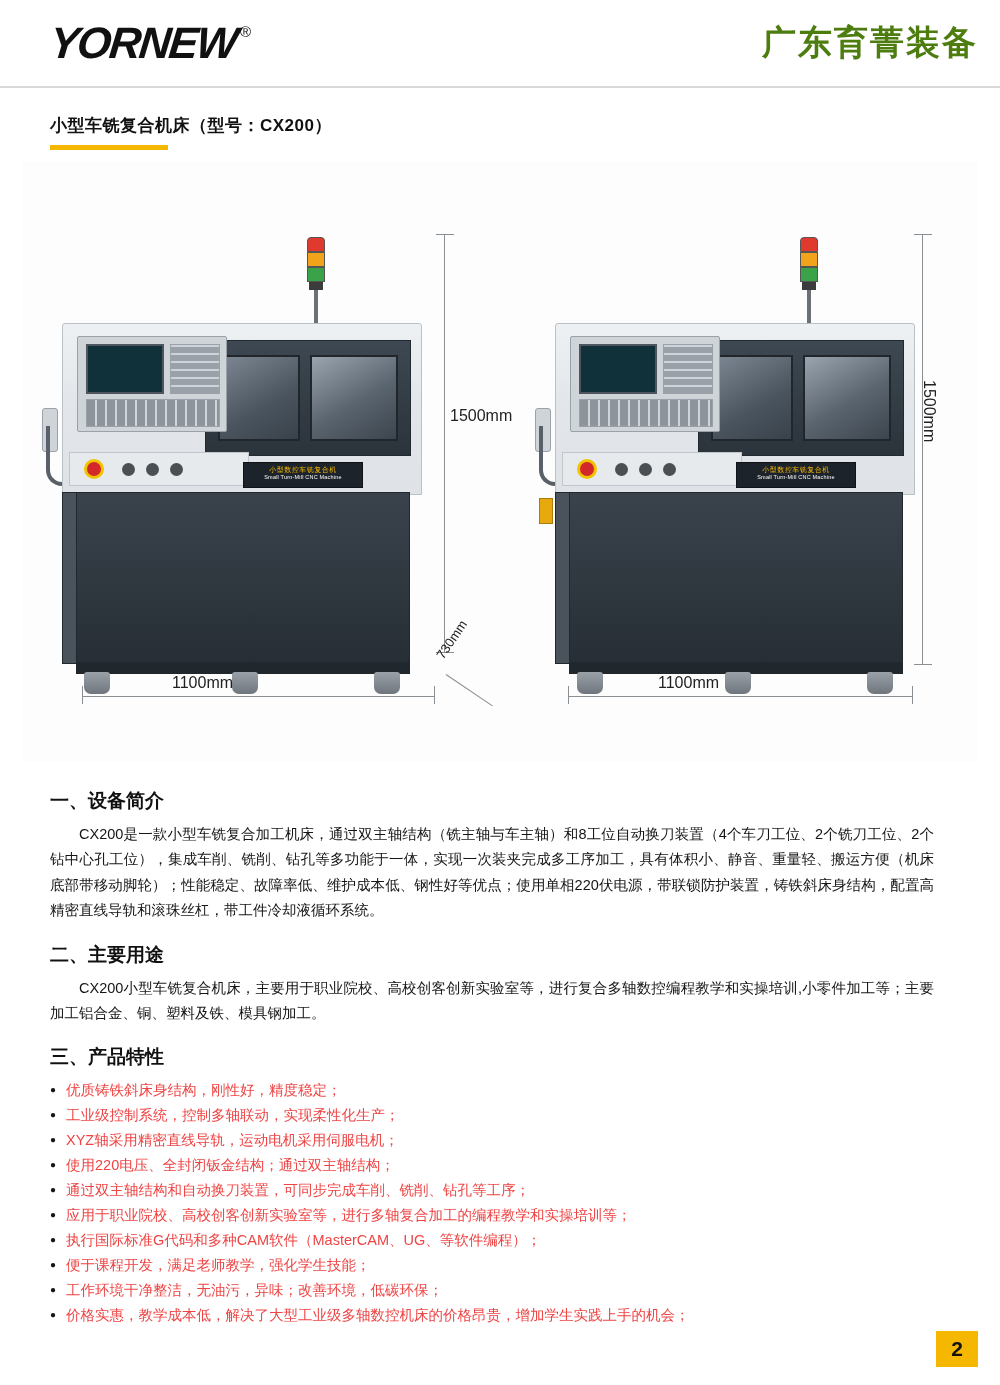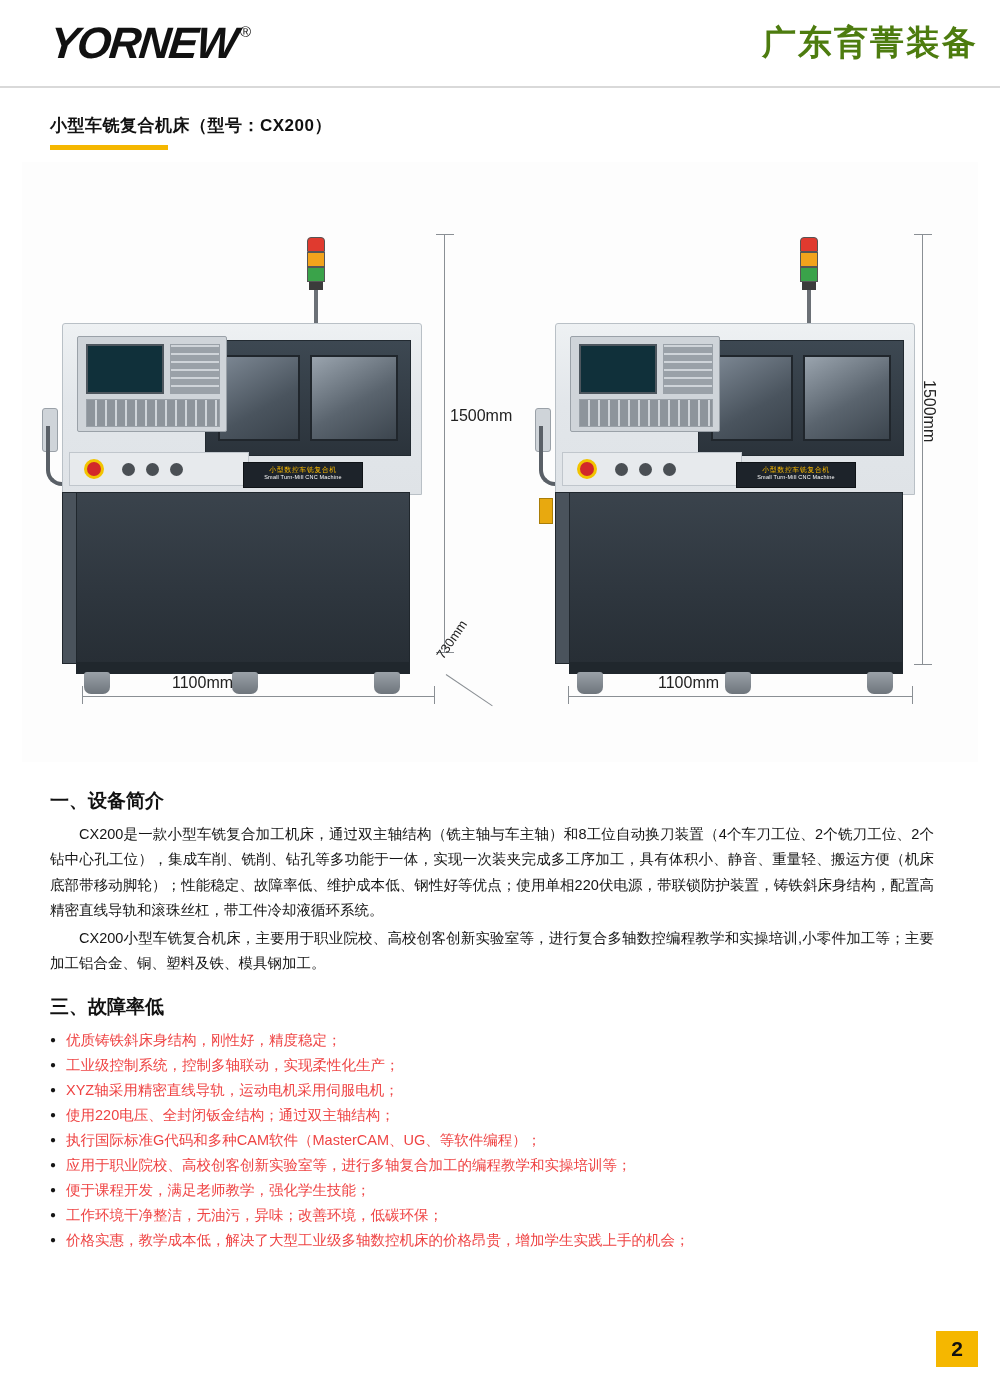--- a/index.html
+++ b/index.html
@@ -448,32 +448,34 @@
   </div>
 
   <div class="sections">
 
     <div>
       <div class="sec-h">一、设备简介</div>
       <p class="sec-p indent">CX200是一款小型车铣复合加工机床，通过双主轴结构（铣主轴与车主轴）和8工位自动换刀装置（4个车刀工位、2个铣刀工位、2个钻中心孔工位），集成车削、铣削、钻孔等多功能于一体，实现一次装夹完成多工序加工，具有体积小、静音、重量轻、搬运方便（机床底部带移动脚轮）；性能稳定、故障率低、维护成本低、钢性好等优点；使用单相220伏电源，带联锁防护装置，铸铁斜床身结构，配置高精密直线导轨和滚珠丝杠，带工件冷却液循环系统。</p>
     </div>
 
     <div>
+      <div class="sec-h">二、主要用途</div>
       <p class="sec-p indent">CX200小型车铣复合机床，主要用于职业院校、高校创客创新实验室等，进行复合多轴数控编程教学和实操培训,小零件加工等；主要加工铝合金、铜、塑料及铁、模具钢加工。</p>
     </div>
 
     <div>
-      <div class="sec-h">三、故障率低</div>
+      <div class="sec-h">三、产品特性</div>
       <ul class="bullets">
         <li>优质铸铁斜床身结构，刚性好，精度稳定；</li>
         <li>工业级控制系统，控制多轴联动，实现柔性化生产；</li>
         <li>XYZ轴采用精密直线导轨，运动电机采用伺服电机；</li>
         <li>使用220电压、全封闭钣金结构；通过双主轴结构；</li>
+        <li>通过双主轴结构和自动换刀装置，可同步完成车削、铣削、钻孔等工序；</li>
+        <li>应用于职业院校、高校创客创新实验室等，进行多轴复合加工的编程教学和实操培训等；</li>
         <li>执行国际标准G代码和多种CAM软件（MasterCAM、UG、等软件编程）；</li>
-        <li>应用于职业院校、高校创客创新实验室等，进行多轴复合加工的编程教学和实操培训等；</li>
         <li>便于课程开发，满足老师教学，强化学生技能；</li>
         <li>工作环境干净整洁，无油污，异味；改善环境，低碳环保；</li>
         <li>价格实惠，教学成本低，解决了大型工业级多轴数控机床的价格昂贵，增加学生实践上手的机会；</li>
       </ul>
     </div>
 
   </div>
 </div>
 
 <div class="page-no">2</div>

